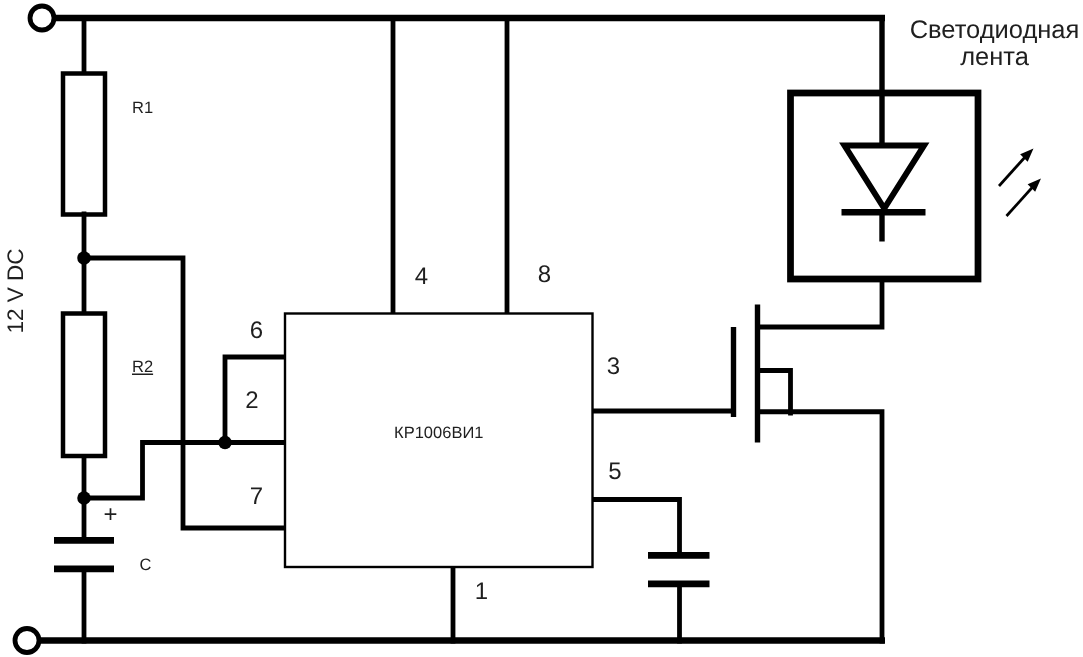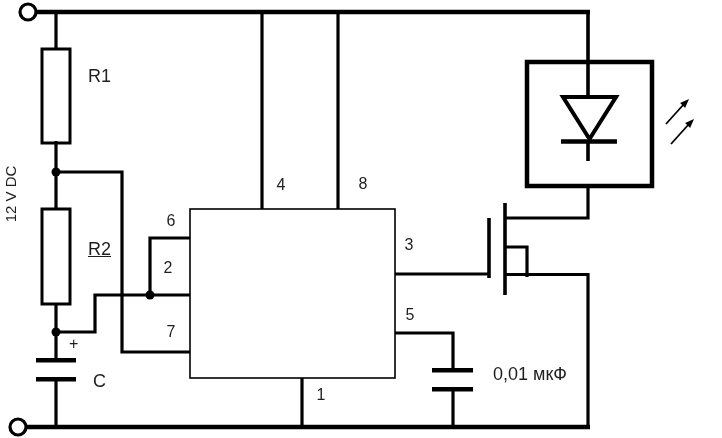--- a/index.html
+++ b/index.html
@@ -18,21 +18,21 @@
   .w4{stroke:#000;stroke-width:4.4;fill:none;}
   .comp{stroke:#000;stroke-width:3;fill:#ffffff;}
   .icbox{stroke:#000;stroke-width:1.6;fill:#ffffff;}
   .ledbox{stroke:#000;stroke-width:4.5;fill:#ffffff;}
   .plate{fill:#000;stroke:none;}
   .dot{fill:#000;stroke:none;}
   .term{stroke:#000;stroke-width:3.2;fill:#ffffff;}
   .thin{stroke:#000;stroke-width:1.8;fill:none;}
   .ahead{fill:#000;stroke:none;}
   
-  .lbl{position:absolute;font-size:18px;line-height:1.15;white-space:nowrap;}
+  .lbl{position:absolute;font-size:11px;line-height:1.15;white-space:nowrap;}
   .pin{position:absolute;font-size:16px;line-height:1;width:16px;text-align:center;}
   .supply{
     position:absolute;left:-25px;top:186px;width:72px;height:16px;
     font-size:15px;text-align:center;line-height:16px;
     transform:rotate(-90deg);
   }
   .center{text-align:center;}
   .led-caption{position:absolute;left:603px;top:11px;width:120px;font-size:17px;line-height:18px;text-align:center;}
   .led-caption span{display:block;}
 </style>
@@ -149,17 +149,21 @@
 
   <div class="pin" style="left:163px;top:213px;">6</div>
   <div class="pin" style="left:160px;top:260px;">2</div>
   <div class="pin" style="left:163px;top:324px;">7</div>
   <div class="pin" style="left:273px;top:177px;">4</div>
   <div class="pin" style="left:355px;top:176px;">8</div>
   <div class="pin" style="left:401px;top:237px;">3</div>
   <div class="pin" style="left:402px;top:307px;">5</div>
   <div class="pin" style="left:313px;top:387px;">1</div>
 
+  <div class="lbl center" style="left:210px;top:283px;width:165px;">КР1006ВИ1</div>
 
-  <div class="lbl" style="left:493px;top:364px;">0,01 мкФ</div>
 
+  <div class="led-caption">
+    <span>Светодиодная</span>
+    <span>лента</span>
+  </div>
 
 </div>
 
 </body></html>

